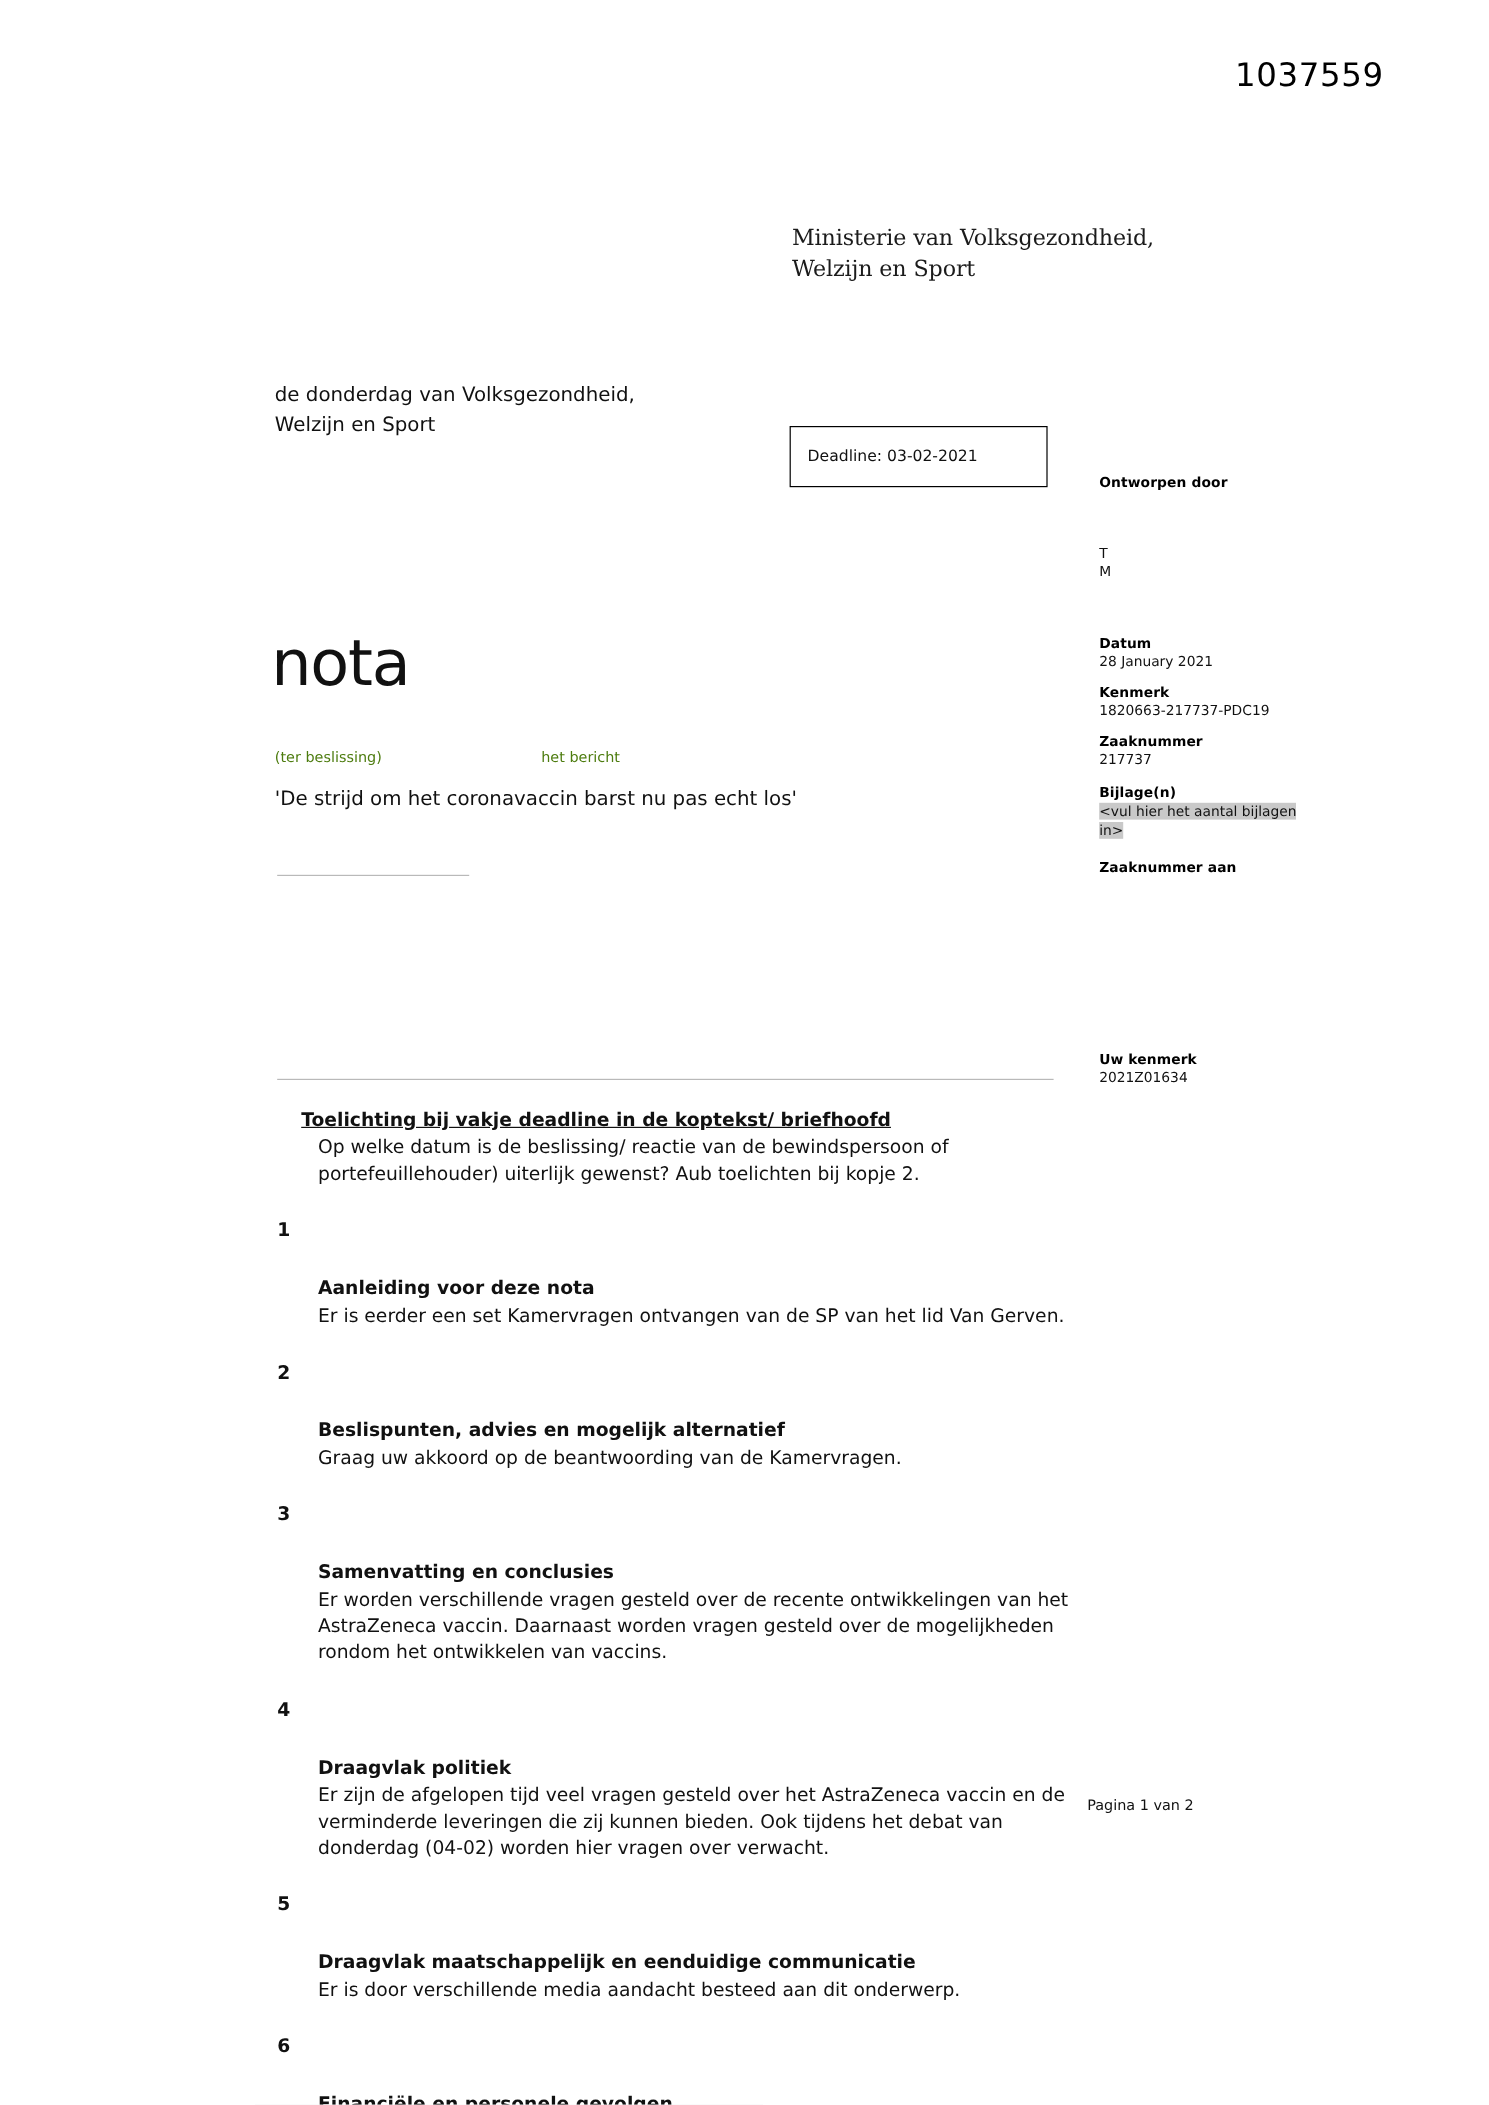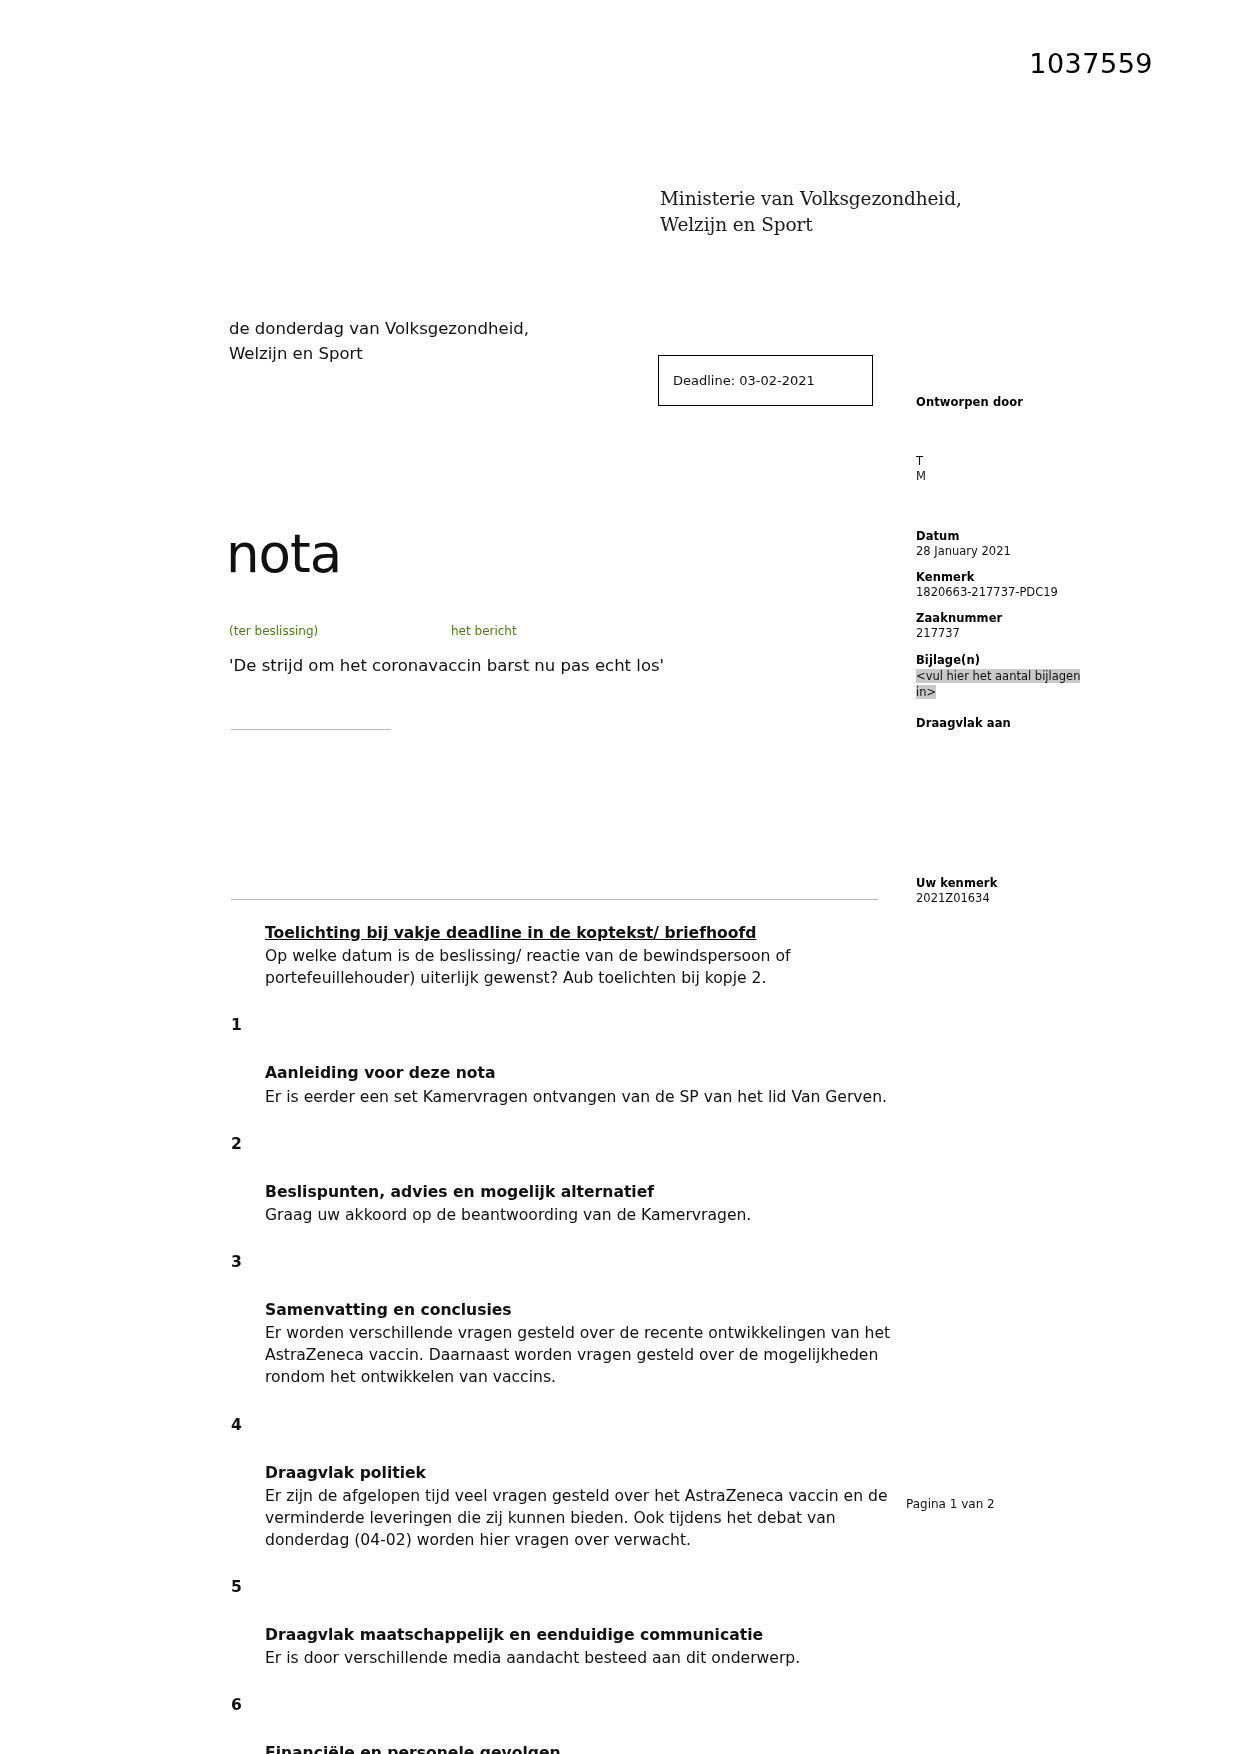--- a/index.html
+++ b/index.html
@@ -184,21 +184,21 @@
     left: 231px;
     top: 922px;
     width: 660px;
     font-size: 15.6px;
     color: #111;
     line-height: 1.42;
   }
   .intro-heading {
     font-weight: bold;
     text-decoration: underline;
-    margin-left: 34px;
+    margin-left: 20px;
     display: block;
   }
   .intro-body {
     margin-left: 34px;
     display: block;
     margin-top: 1px;
   }
   .section {
     display: flex;
     margin-top: 25px;
@@ -270,21 +270,21 @@
     <div class="meta-gap-sm"></div>
     <div class="meta-label">Zaaknummer</div>
     <div class="meta-value">217737</div>
 
     <div class="meta-gap-sm"></div>
     <div class="meta-label">Bijlage(n)</div>
     <div class="meta-value"><span class="highlight">&lt;vul hier het aantal bijlagen in&gt;</span></div>
   </div>
 
   <div class="meta-afschrift">
-    <div class="meta-label">Draagvlak aan</div>
+    <div class="meta-label">Zaaknummer aan</div>
   </div>
 
   <div class="meta-uwkenmerk">
     <div class="meta-label">Uw kenmerk</div>
     <div class="meta-value">2021Z01634</div>
   </div>
 
   <div class="nota-title">nota</div>
 
   <div class="subject-row">

